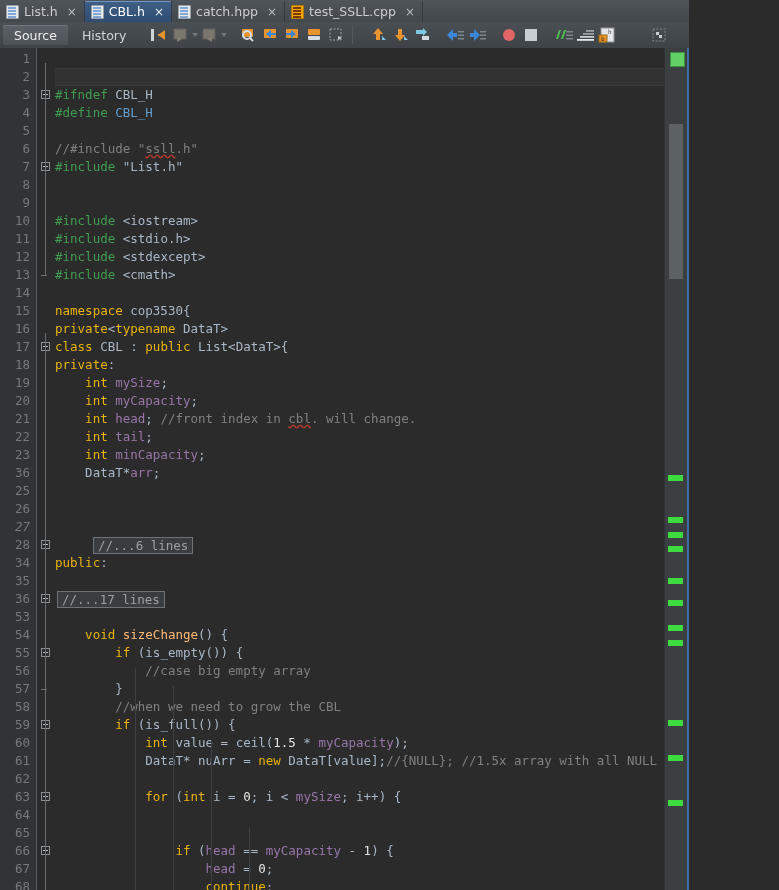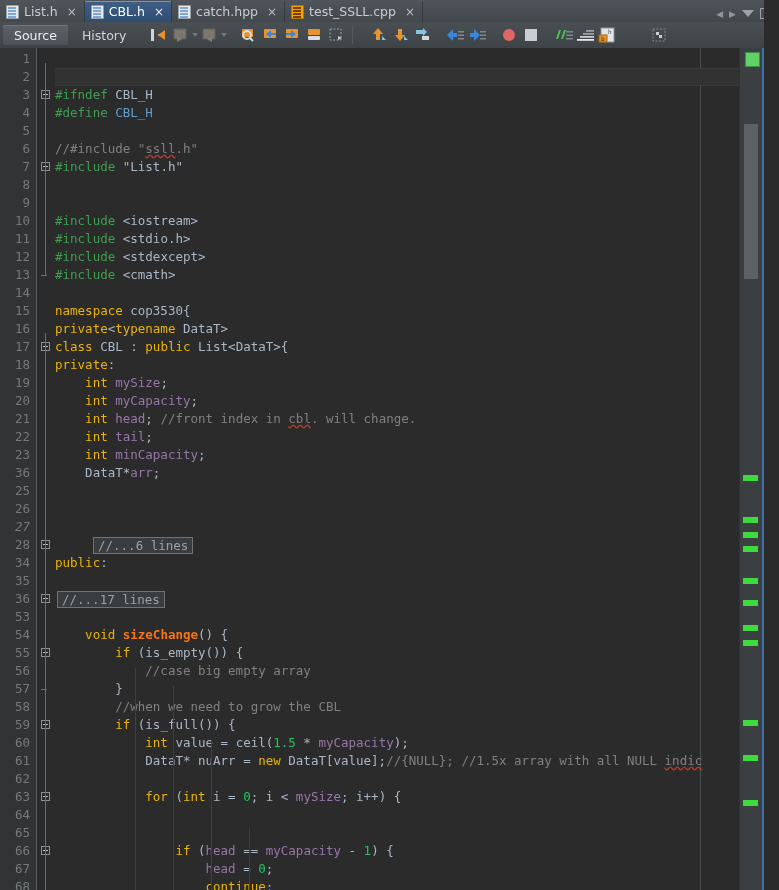--- a/index.html
+++ b/index.html
@@ -3,21 +3,21 @@
 <meta charset="utf-8">
 <style>
   html,body{margin:0;padding:0;}
   body{
     width:779px;height:890px;overflow:hidden;
     background:#2b2b2b;
     font-family:"DejaVu Sans","Liberation Sans",sans-serif;
     font-size:12px;color:#bfbfbf;
     -webkit-font-smoothing:none;
   }
-  .app{position:relative;width:764px;height:890px;overflow:hidden;background:#3c3f41;}
+  .app{position:relative;width:689px;height:890px;overflow:hidden;background:#3c3f41;}
 
   
   .tabbar{
     position:absolute;left:0;top:0;width:779px;height:22px;
     background:#4a4f54;
     background:linear-gradient(#50555b,#42474c);
     display:flex;align-items:flex-end;
     border-bottom:1px solid #2f3234;
   }
   .tab{
@@ -117,25 +117,25 @@
   
   .foldbox{
     display:inline-block;border:1px solid #6f7377;background:#3a3d40;
     padding:0 4px;color:#9aa0a6;line-height:15px;margin-top:1px;
   }
 
   
   .kw{color:#eab308;}
   .pp{color:#3f9e4f;font-weight:normal;}
   .cm{color:#808080;}
-  .num{color:#22c55e;}
+  .num{color:#e5e5e5;}
   .fld{color:#9876aa;}
   .def{color:#a9b7c6;}
   .macro{color:#5f9dd0;}
-  .bold{font-weight:bold;color:#f97316;margin-top:12px;}
+  .bold{font-weight:normal;color:#fdba74;margin-top:12px;}
   .wavy{
     text-decoration:underline wavy #c0392b;
     text-decoration-skip-ink:none;
   }
 
   
   .marginline{position:absolute;top:0;bottom:0;width:1px;background:#4b4e50;}
 
   
   .stripe{

